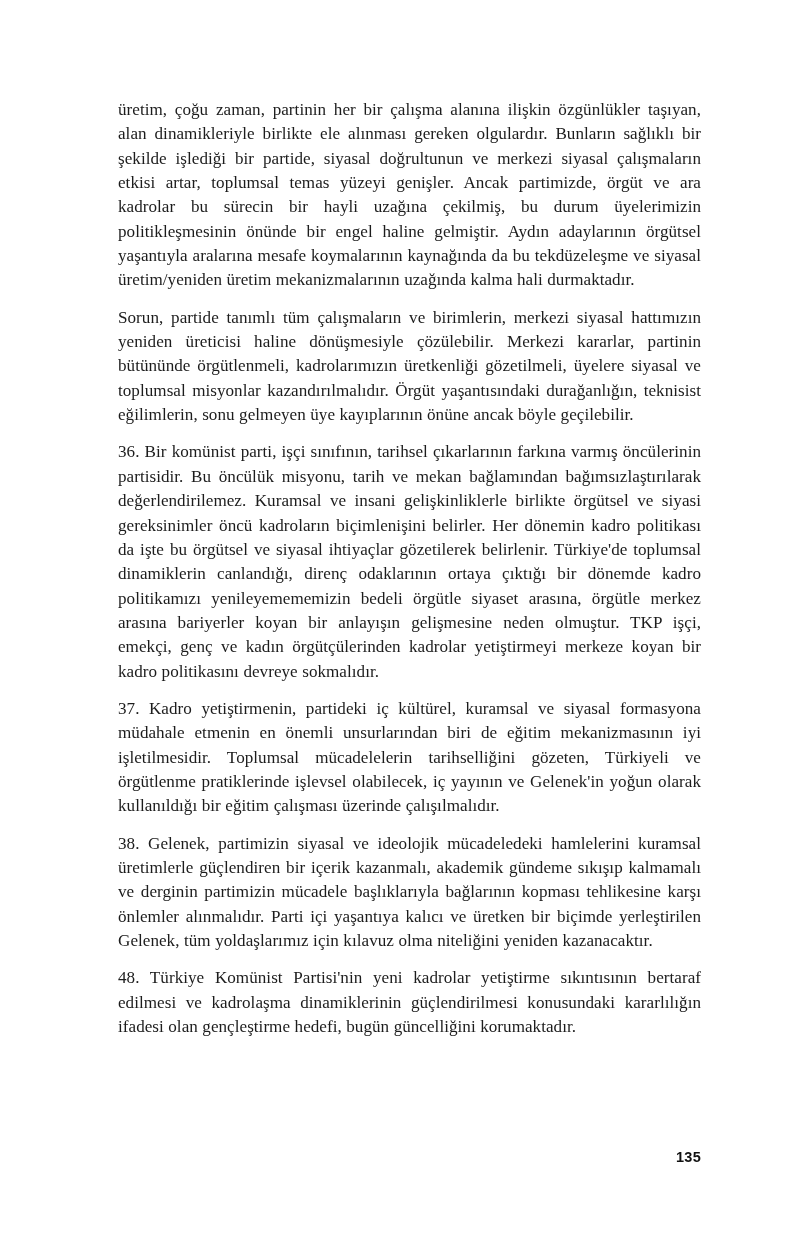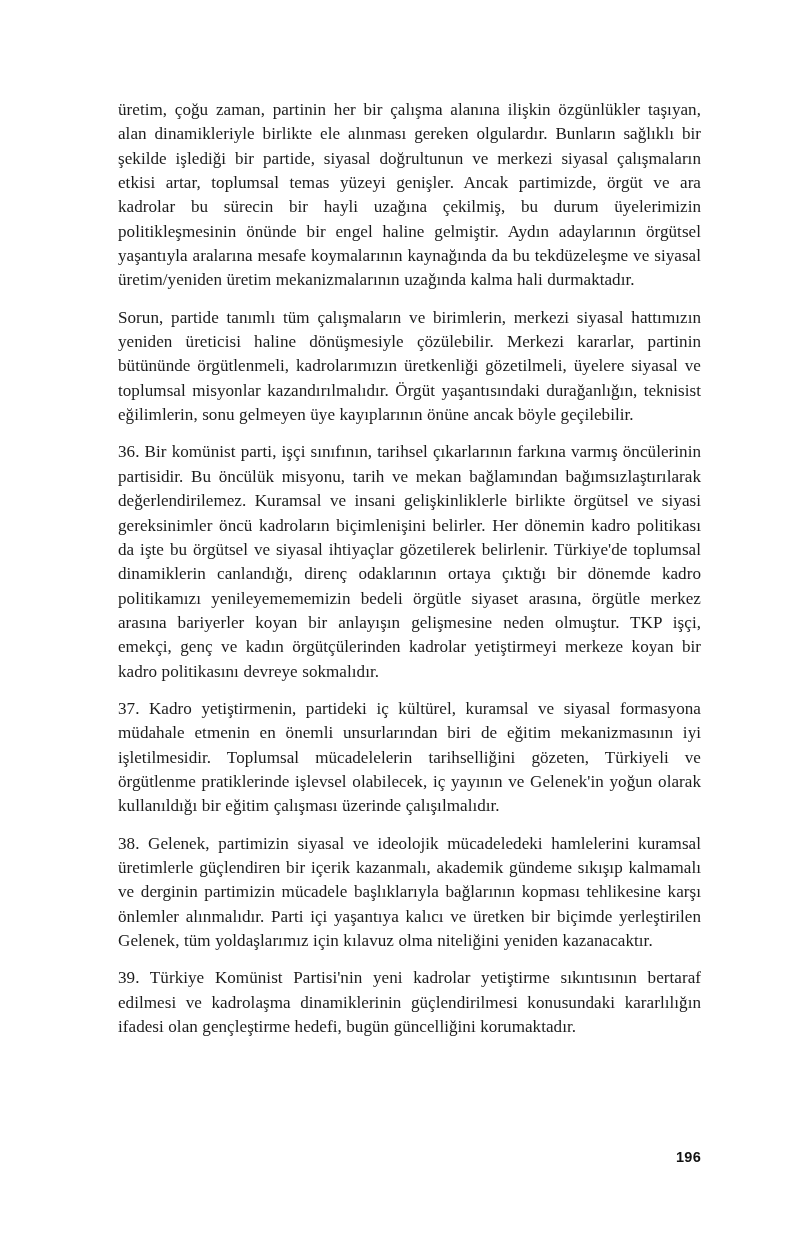--- a/index.html
+++ b/index.html
@@ -89,20 +89,20 @@
 
     <p class="para">
       <span class="art-num">37.</span><span> Kadro yetiştirmenin, partideki iç kültürel, kuramsal ve siyasal formasyona müdahale etmenin en önemli unsurlarından biri de eğitim mekanizmasının iyi işletilmesidir. Toplumsal mücadelelerin tarihselliğini gözeten, Türkiyeli ve örgütlenme pratiklerinde işlevsel olabilecek, iç yayının ve Gelenek'in yoğun olarak kullanıldığı bir eğitim çalışması üzerinde çalışılmalıdır.</span>
     </p>
 
     <p class="para">
       <span class="art-num">38.</span><span> Gelenek, partimizin siyasal ve ideolojik mücadeledeki hamlelerini kuramsal üretimlerle güçlendiren bir içerik kazanmalı, akademik gündeme sıkışıp kalmamalı ve derginin partimizin mücadele başlıklarıyla bağlarının kopması tehlikesine karşı önlemler alınmalıdır. Parti içi yaşantıya kalıcı ve üretken bir biçimde yerleştirilen Gelenek, tüm yoldaşlarımız için kılavuz olma niteliğini yeniden kazanacaktır.</span>
     </p>
 
     <p class="para">
-      <span class="art-num">39.</span><span> Türkiye Komünist Partisi'nin yeni kadrolar yetiştirme sıkıntısının bertaraf edilmesi ve kadrolaşma dinamiklerinin güçlendirilmesi konusundaki kararlılığın ifadesi olan gençleştirme hedefi, bugün güncelliğini korumaktadır.</span>
+      <span class="art-num">48.</span><span> Türkiye Komünist Partisi'nin yeni kadrolar yetiştirme sıkıntısının bertaraf edilmesi ve kadrolaşma dinamiklerinin güçlendirilmesi konusundaki kararlılığın ifadesi olan gençleştirme hedefi, bugün güncelliğini korumaktadır.</span>
     </p>
 
   </div>
 
-  <div id="page-number">196</div>
+  <div id="page-number">135</div>
 
 </div>
 
 </body></html>

